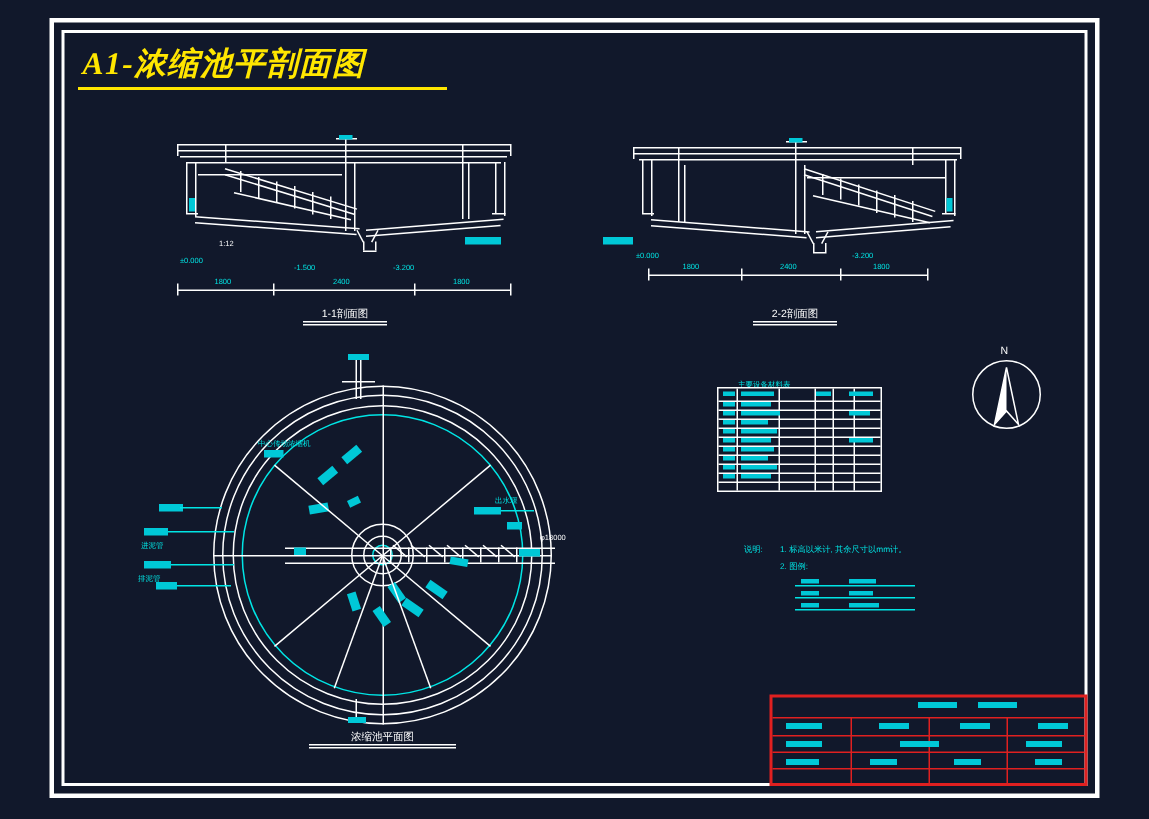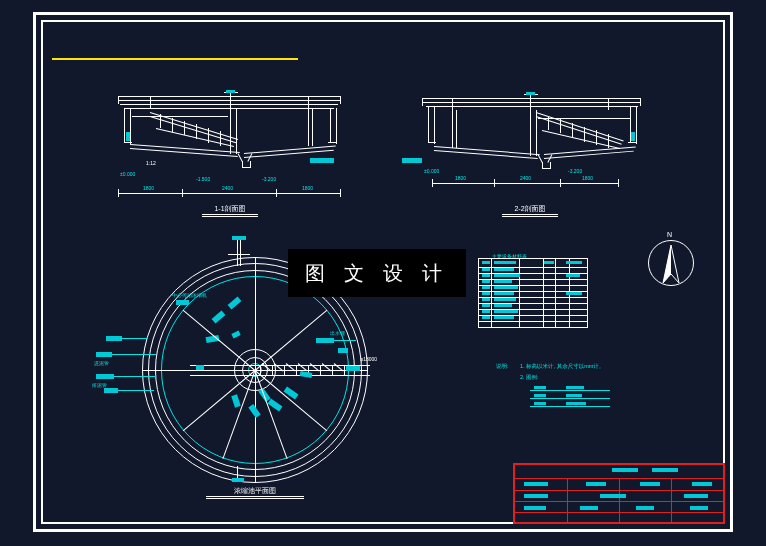--- a/index.html
+++ b/index.html
@@ -191,20 +191,21 @@
   }
 </style>
 </head>
 <body>
 
 <div id="canvas">
 
   <div class="frame-outer"></div>
   <div class="frame-inner"></div>
 
+  <div class="title-main">A1-浓缩池平剖面图</div>
   <div class="title-underline"></div>
 
   <div>
 
     <div class="ln" style="left:118px;top:96px;width:222px;"></div>
     <div class="ln" style="left:118px;top:100px;width:222px;"></div>
     <div class="ln" style="left:120px;top:104px;width:218px;"></div>
     <div class="ln" style="left:124px;top:108px;width:210px;"></div>
     <div class="ln v" style="left:118px;top:96px;height:8px;"></div>
     <div class="ln v" style="left:340px;top:96px;height:8px;"></div>
@@ -414,21 +415,20 @@
     <div class="lbl" style="left:92px;top:382px;">排泥管</div>
     <div class="lbl" style="left:330px;top:330px;">出水堰</div>
     <div class="lbl" style="left:172px;top:292px;">中心传动浓缩机</div>
     <div class="lbl w" style="left:360px;top:356px;">φ18000</div>
 
     <div class="section-cap" style="left:205px;top:486px;width:100px;">浓缩池平面图</div>
     <div class="cap-rule" style="left:206px;top:496px;width:98px;"></div>
     <div class="cap-rule" style="left:206px;top:498px;width:98px;"></div>
   </div>
 
-  <div class="watermark">图 文 设 计</div>
 
   <div>
     <div class="tbl-head" style="left:492px;top:253px;">主要设备材料表</div>
     <div class="tbl" style="left:478px;top:258px;width:110px;height:70px;">
       <div class="row" style="top:8px;"></div>
       <div class="row" style="top:14px;"></div>
       <div class="row" style="top:20px;"></div>
       <div class="row" style="top:26px;"></div>
       <div class="row" style="top:32px;"></div>
       <div class="row" style="top:38px;"></div>

